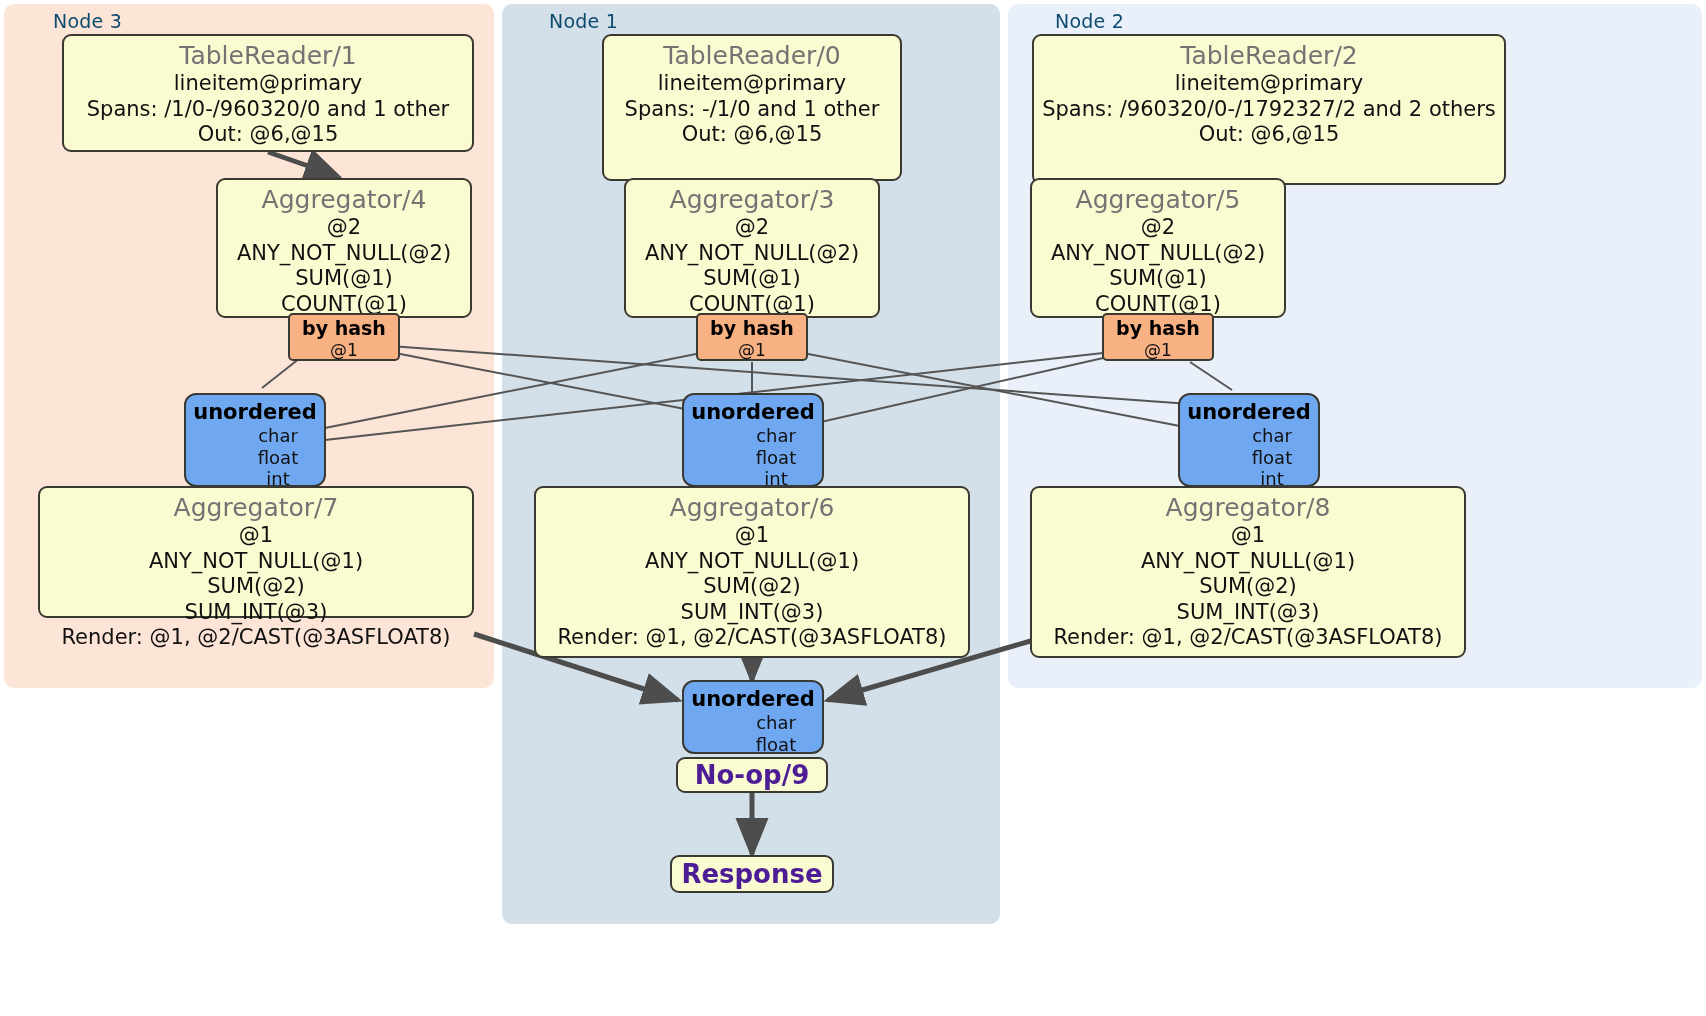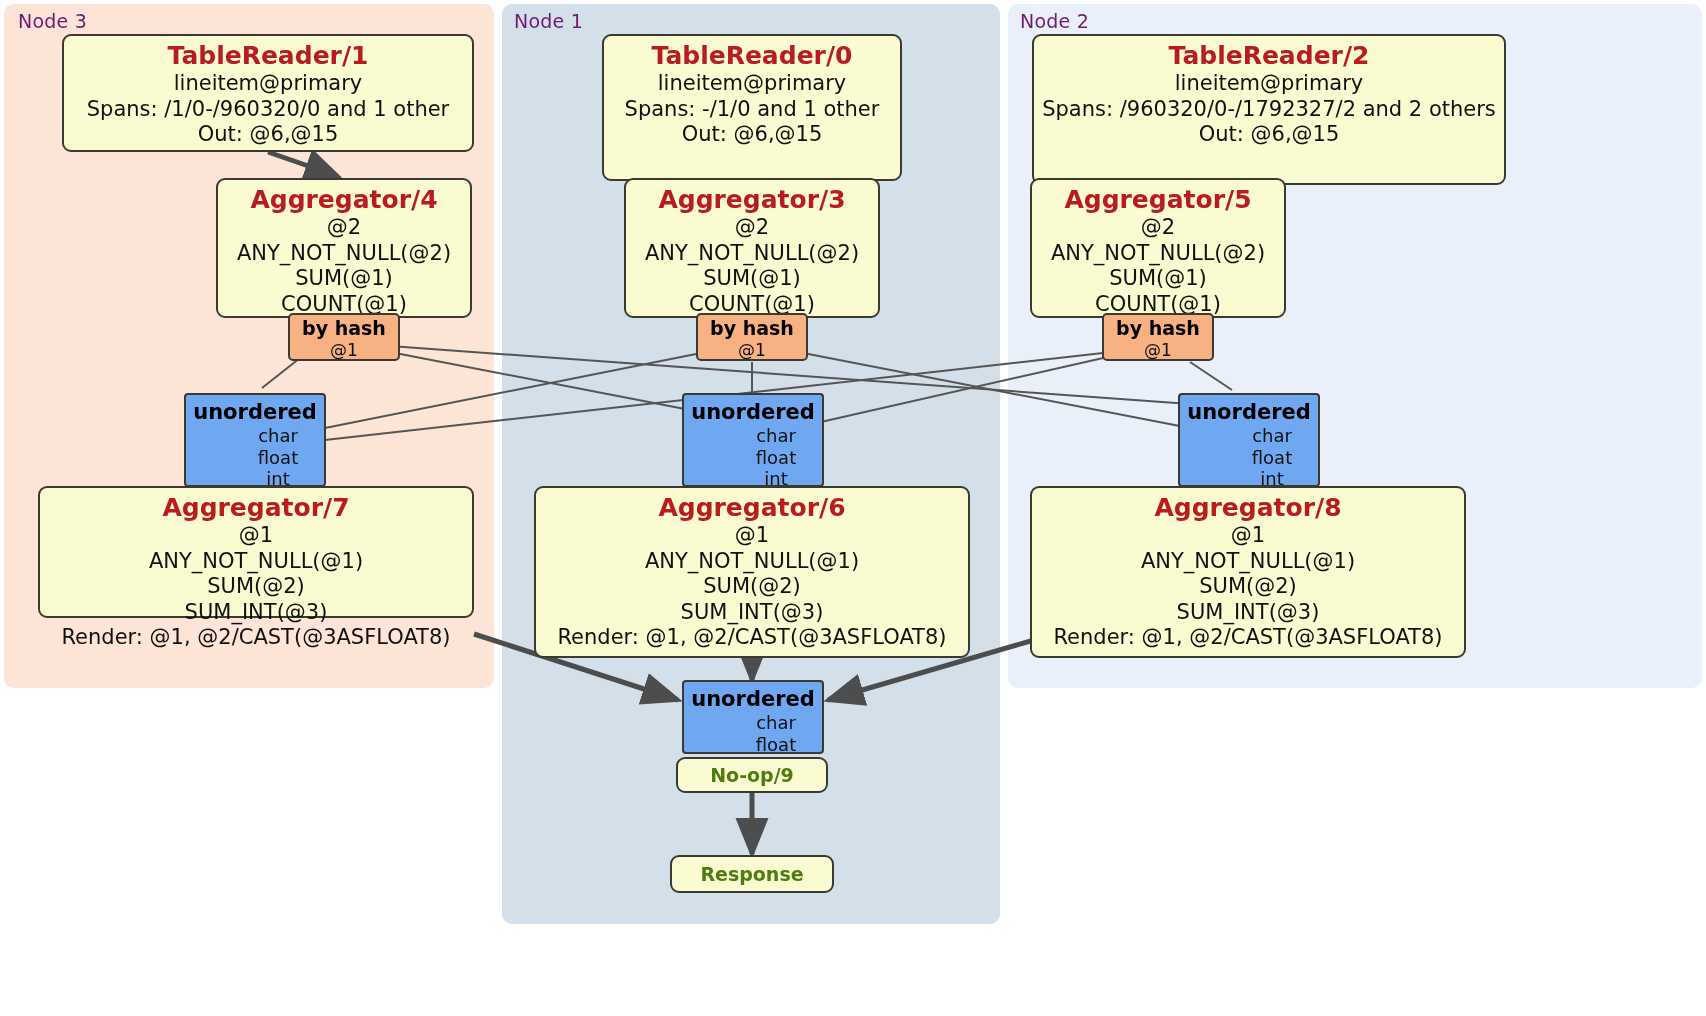--- a/index.html
+++ b/index.html
@@ -1,35 +1,35 @@
 <!DOCTYPE html>
 <html><head>
 <meta charset="utf-8">
 <style>
   html,body{margin:0;padding:0;background:#fff;}
   body{width:1706px;height:1016px;position:relative;font-family:"DejaVu Sans","Liberation Sans",sans-serif;}
   #stage{position:absolute;left:0;top:0;width:1706px;height:1016px;overflow:hidden;}
   .node-panel{position:absolute;border-radius:10px;}
-  .node-label{position:absolute;font-size:19px;color:#701a75;letter-spacing:.2px;}
+  .node-label{position:absolute;font-size:19px;color:#0c4a6e;letter-spacing:.2px;margin-left:35px;}
   svg.edges{position:absolute;left:0;top:0;width:1706px;height:1016px;pointer-events:none;}
   .proc{position:absolute;background:#fbfbd2;border:2px solid #3a3a32;border-radius:9px;
         box-sizing:border-box;text-align:center;padding:4px 8px 6px 8px;}
-  .proc .ttl{font-weight:bold;font-size:25px;line-height:31px;color:#b91c1c;white-space:nowrap;}
+  .proc .ttl{font-weight:normal;font-size:25px;line-height:31px;color:#737373;white-space:nowrap;}
   .proc .ln{font-size:21px;line-height:25.5px;color:#111;white-space:nowrap;}
   .router{position:absolute;background:#f7b183;border:2px solid #3a3a32;border-radius:5px;
           box-sizing:border-box;text-align:center;padding-top:2px;}
   .router .rt{font-weight:bold;font-size:19px;line-height:23px;color:#000;}
   .router .rs{font-size:17px;line-height:20px;color:#111;}
-  .sync{position:absolute;background:#6fa8f0;border:2px solid #3a3a32;border-radius:4px;
+  .sync{position:absolute;background:#6fa8f0;border:2px solid #3a3a32;border-radius:12px;
         box-sizing:border-box;text-align:center;padding-top:4px;}
   .sync .st{font-weight:bold;font-size:21px;line-height:26px;color:#000;}
   .sync .sl{font-size:18px;line-height:21.5px;color:#111;margin-left:46px;}
   .simple{position:absolute;background:#fbfbd2;border:2px solid #3a3a32;border-radius:9px;
           box-sizing:border-box;text-align:center;display:flex;align-items:center;justify-content:center;}
-  .simple span{font-weight:bold;font-size:19px;color:#4d7c0f;white-space:nowrap;}
+  .simple span{font-weight:bold;font-size:26px;color:#4c1d95;white-space:nowrap;}
 </style>
 </head>
 <body>
 
 <div id="stage">
 
   <div class="node-panel" style="left:4px;top:4px;width:490px;height:684px;background:#fce4d6;"></div>
   <div class="node-panel" style="left:502px;top:4px;width:498px;height:920px;background:#d3e0ea;"></div>
   <div class="node-panel" style="left:1008px;top:4px;width:694px;height:684px;background:#eaf0fa;"></div>
 

